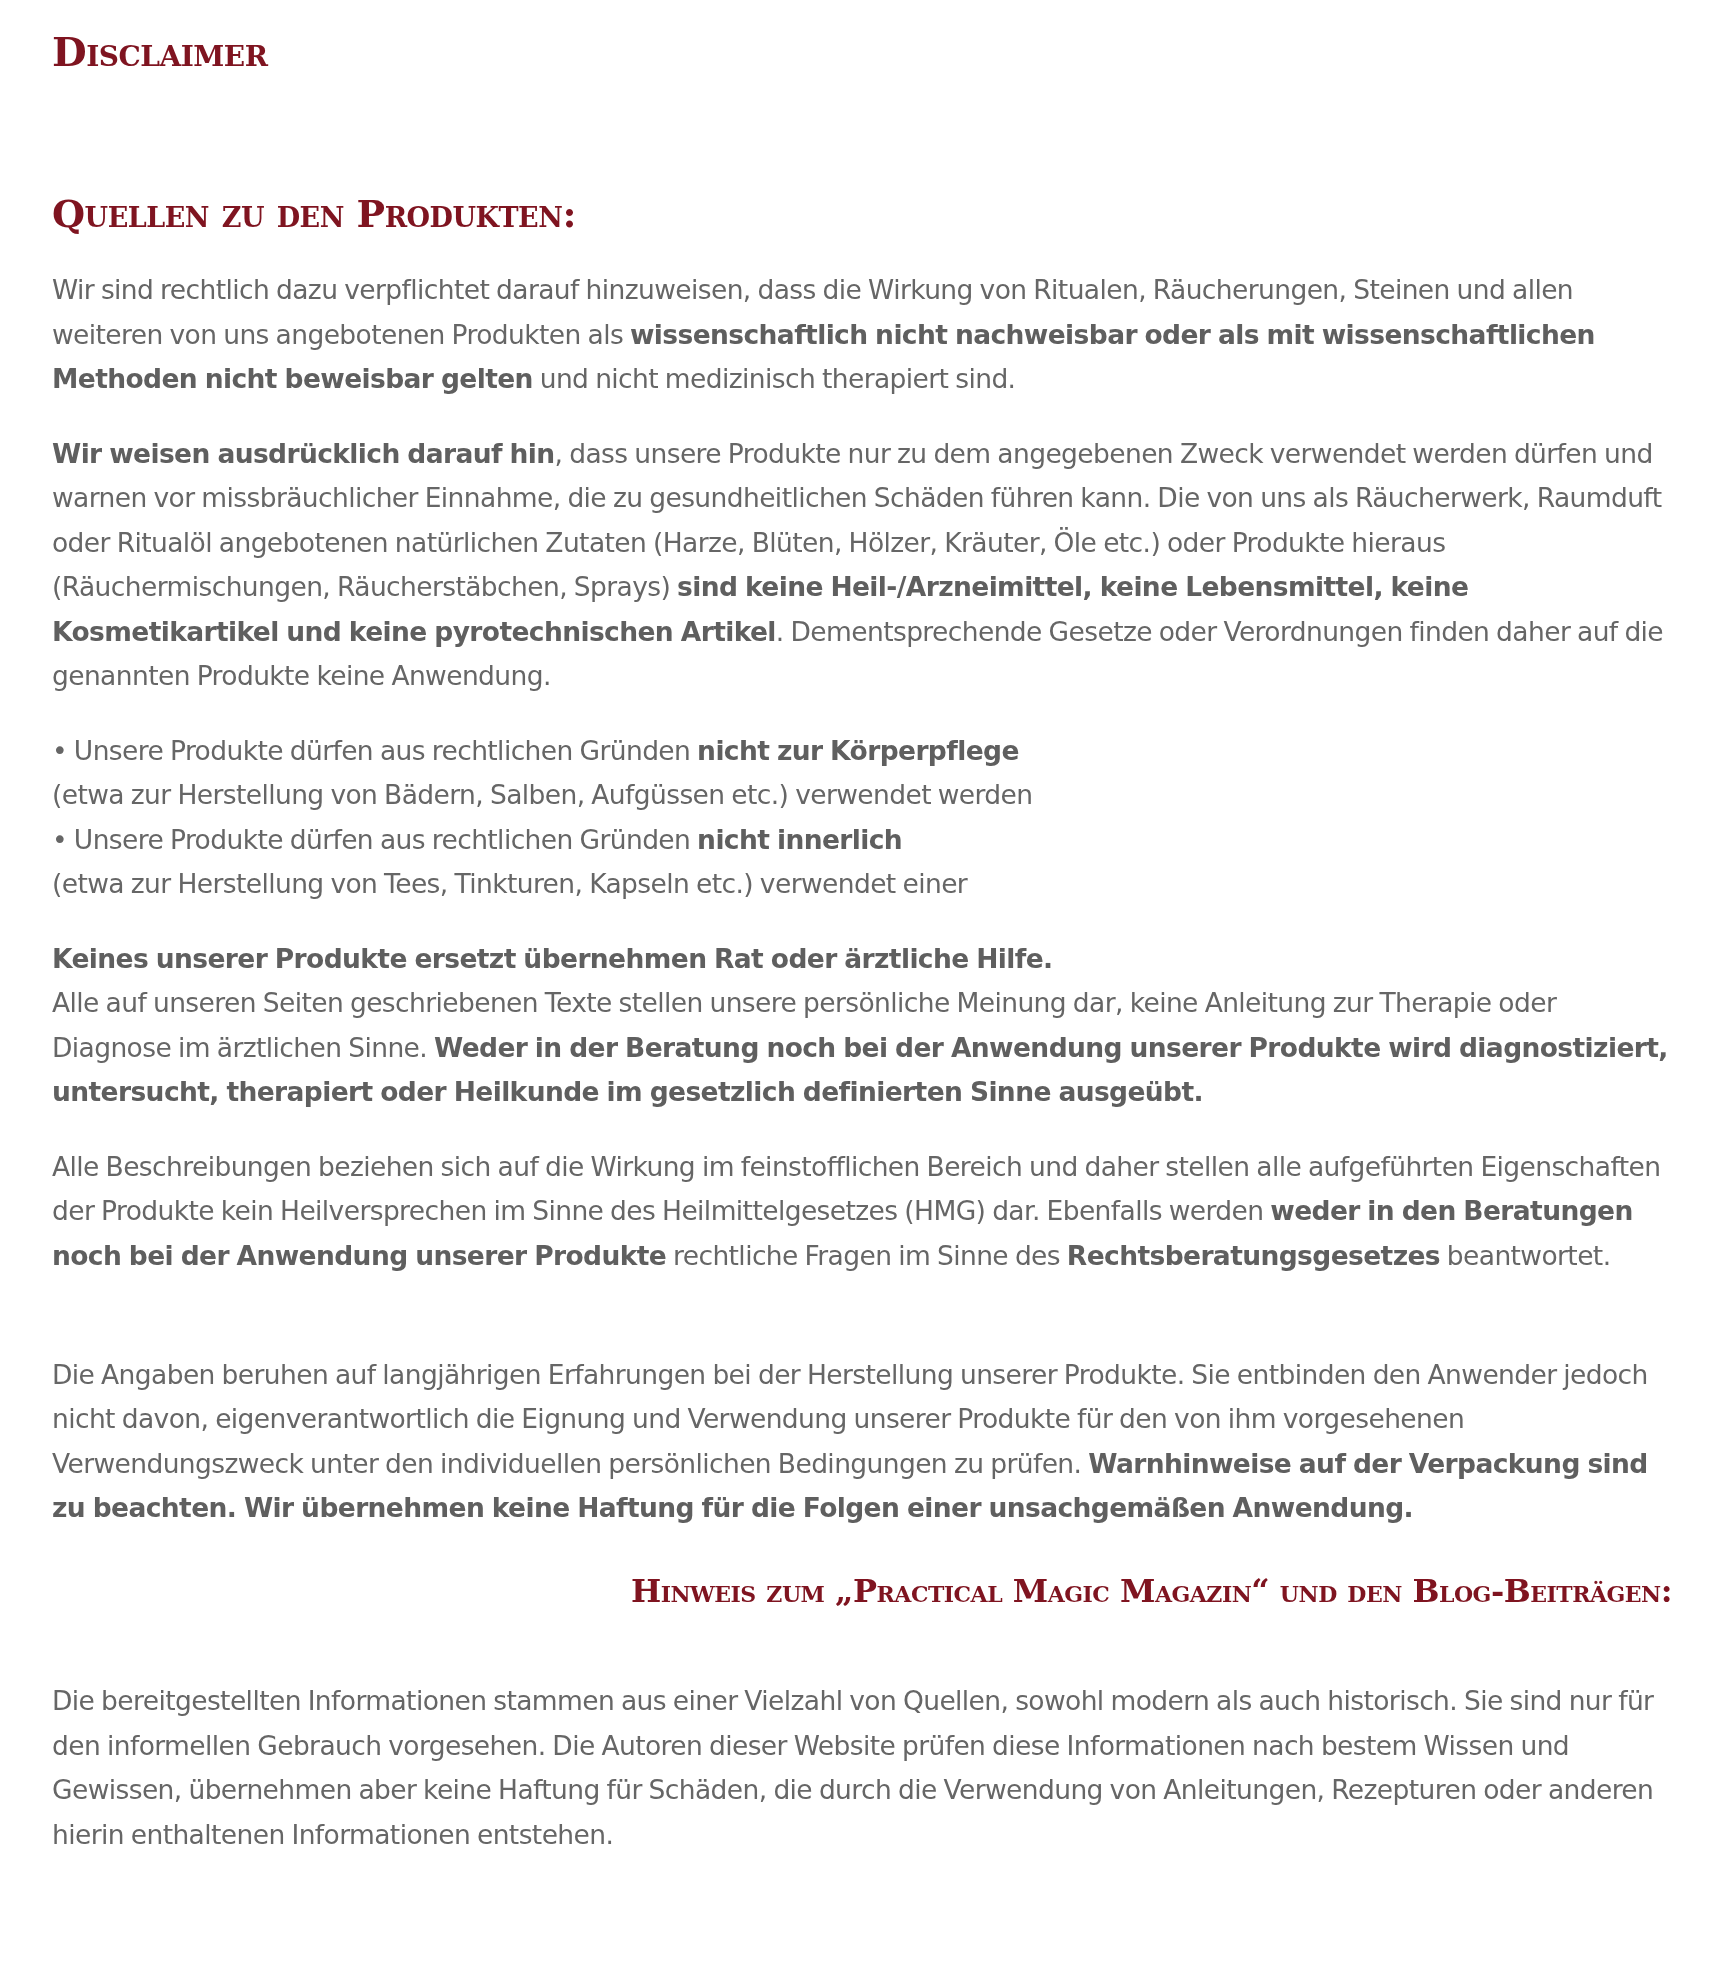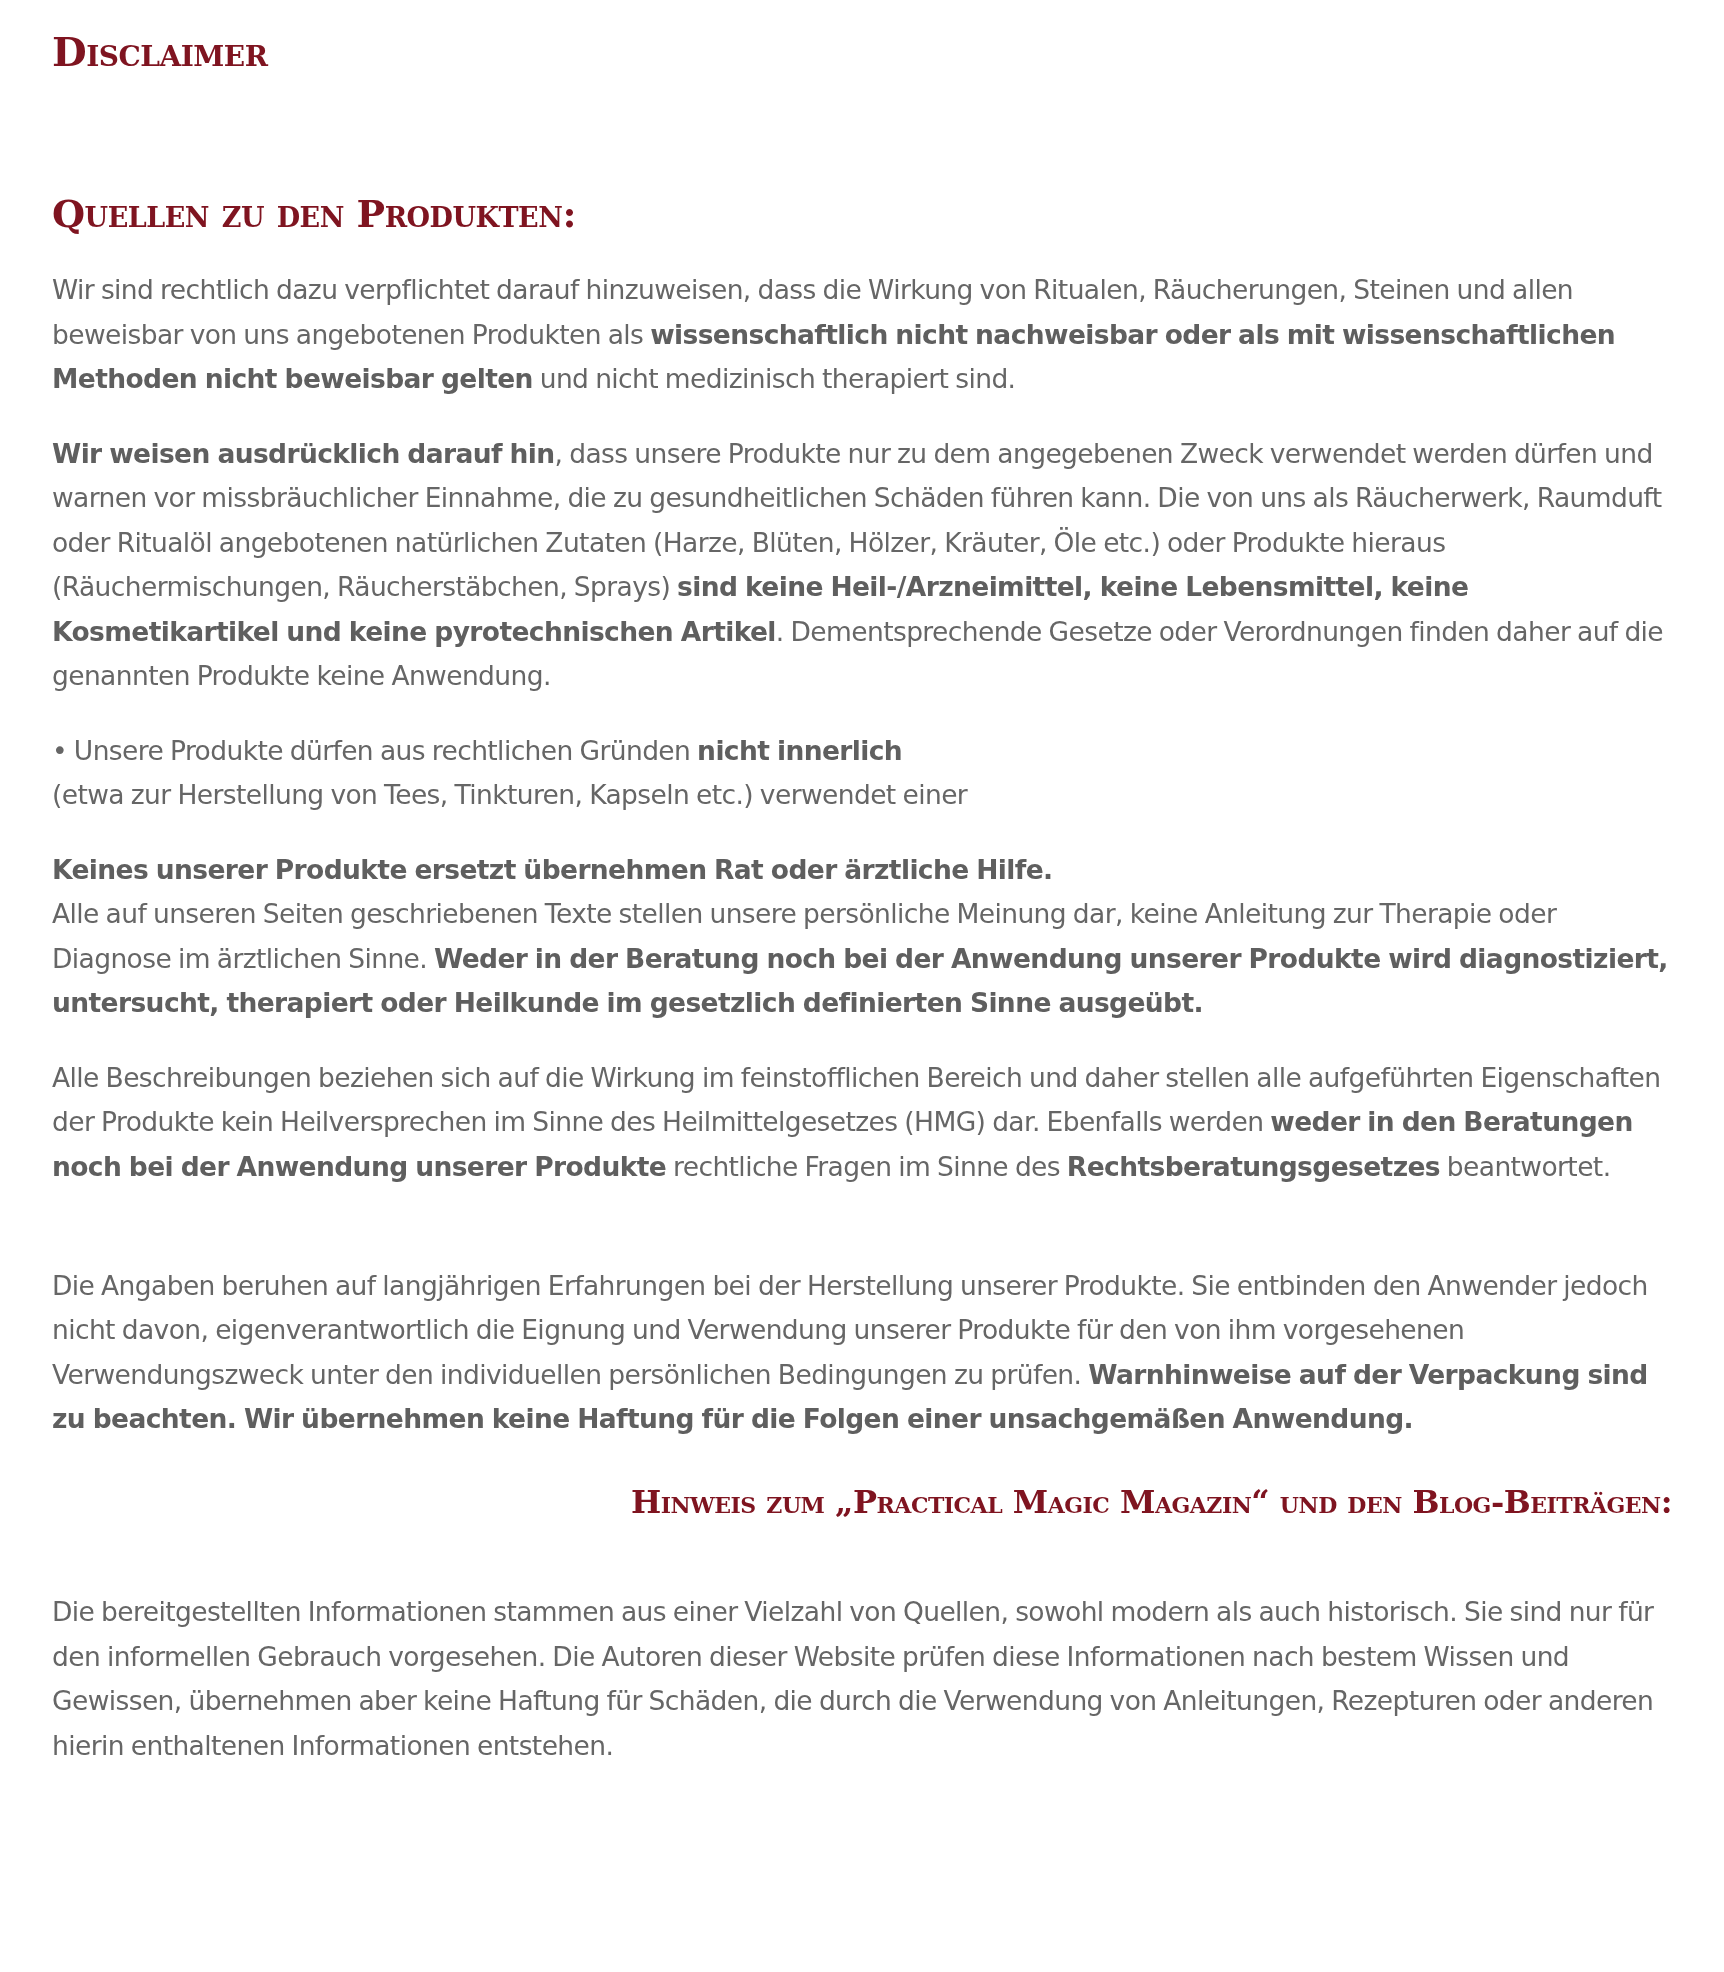--- a/index.html
+++ b/index.html
@@ -50,28 +50,32 @@
   </style>
 </head>
 <body>
 
 <h1 class="page-title">Disclaimer</h1>
 
 <section>
   <h2 class="section-title">Quellen zu den Produkten:</h2>
 
   <p>
-    <span>Wir sind rechtlich dazu verpflichtet darauf hinzuweisen, dass die Wirkung von Ritualen, Räucherungen, Steinen und allen beweisbar von uns angebotenen Produkten als </span><b>wissenschaftlich nicht nachweisbar oder als mit wissenschaftlichen Methoden nicht beweisbar gelten</b><span> und nicht medizinisch therapiert sind.</span>
+    <span>Wir sind rechtlich dazu verpflichtet darauf hinzuweisen, dass die Wirkung von Ritualen, Räucherungen, Steinen und allen weiteren von uns angebotenen Produkten als </span><b>wissenschaftlich nicht nachweisbar oder als mit wissenschaftlichen Methoden nicht beweisbar gelten</b><span> und nicht medizinisch therapiert sind.</span>
   </p>
 
   <p>
     <b>Wir weisen ausdrücklich darauf hin</b><span>, dass unsere Produkte nur zu dem angegebenen Zweck verwendet werden dürfen und warnen vor missbräuchlicher Einnahme, die zu gesundheitlichen Schäden führen kann. Die von uns als Räucherwerk, Raumduft oder Ritualöl angebotenen natürlichen Zutaten (Harze, Blüten, Hölzer, Kräuter, Öle etc.) oder Produkte hieraus (Räuchermischungen, Räucherstäbchen, Sprays) </span><b>sind keine Heil-/Arzneimittel, keine Lebensmittel, keine Kosmetikartikel und keine pyrotechnischen Artikel</b><span>. Dementsprechende Gesetze oder Verordnungen finden daher auf die genannten Produkte keine Anwendung.</span>
   </p>
 
   <div class="bullet-block">
+    <p>
+      <span>• Unsere Produkte dürfen aus rechtlichen Gründen </span><b>nicht zur Körperpflege</b><br>
+      <span>(etwa zur Herstellung von Bädern, Salben, Aufgüssen etc.) verwendet werden</span>
+    </p>
     <p>
       <span>• Unsere Produkte dürfen aus rechtlichen Gründen </span><b>nicht innerlich</b><br>
       <span>(etwa zur Herstellung von Tees, Tinkturen, Kapseln etc.) verwendet einer</span>
     </p>
   </div>
 
   <p>
     <b>Keines unserer Produkte ersetzt übernehmen Rat oder ärztliche Hilfe.</b><br>
     <span>Alle auf unseren Seiten geschriebenen Texte stellen unsere persönliche Meinung dar, keine Anleitung zur Therapie oder Diagnose im ärztlichen Sinne. </span><b>Weder in der Beratung noch bei der Anwendung unserer Produkte wird diagnostiziert, untersucht, therapiert oder Heilkunde im gesetzlich definierten Sinne ausgeübt.</b>
   </p>

